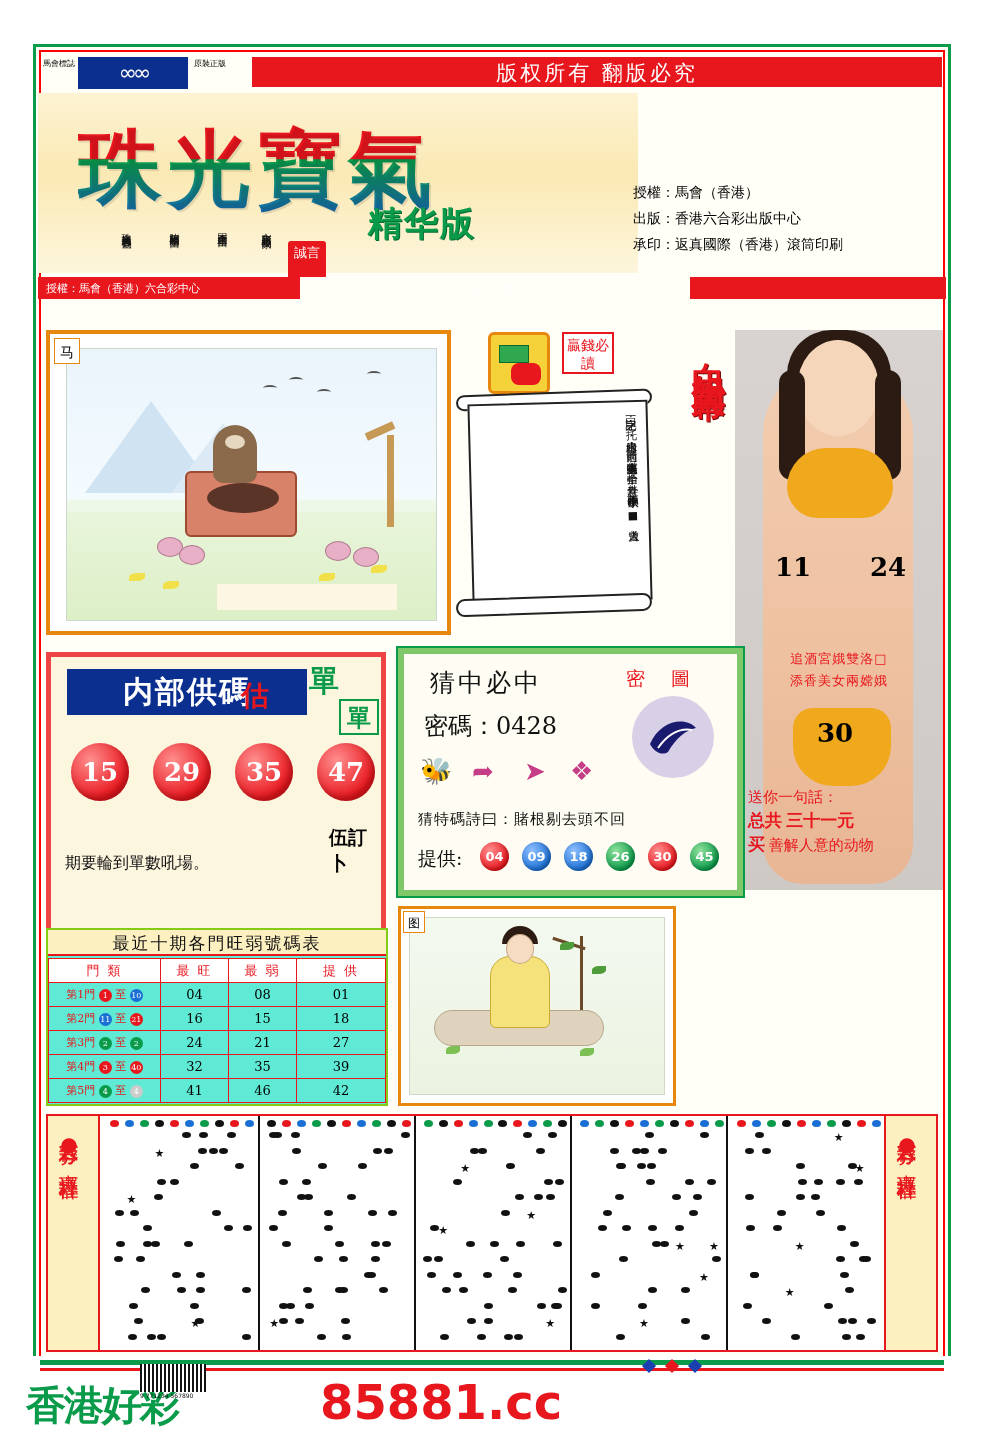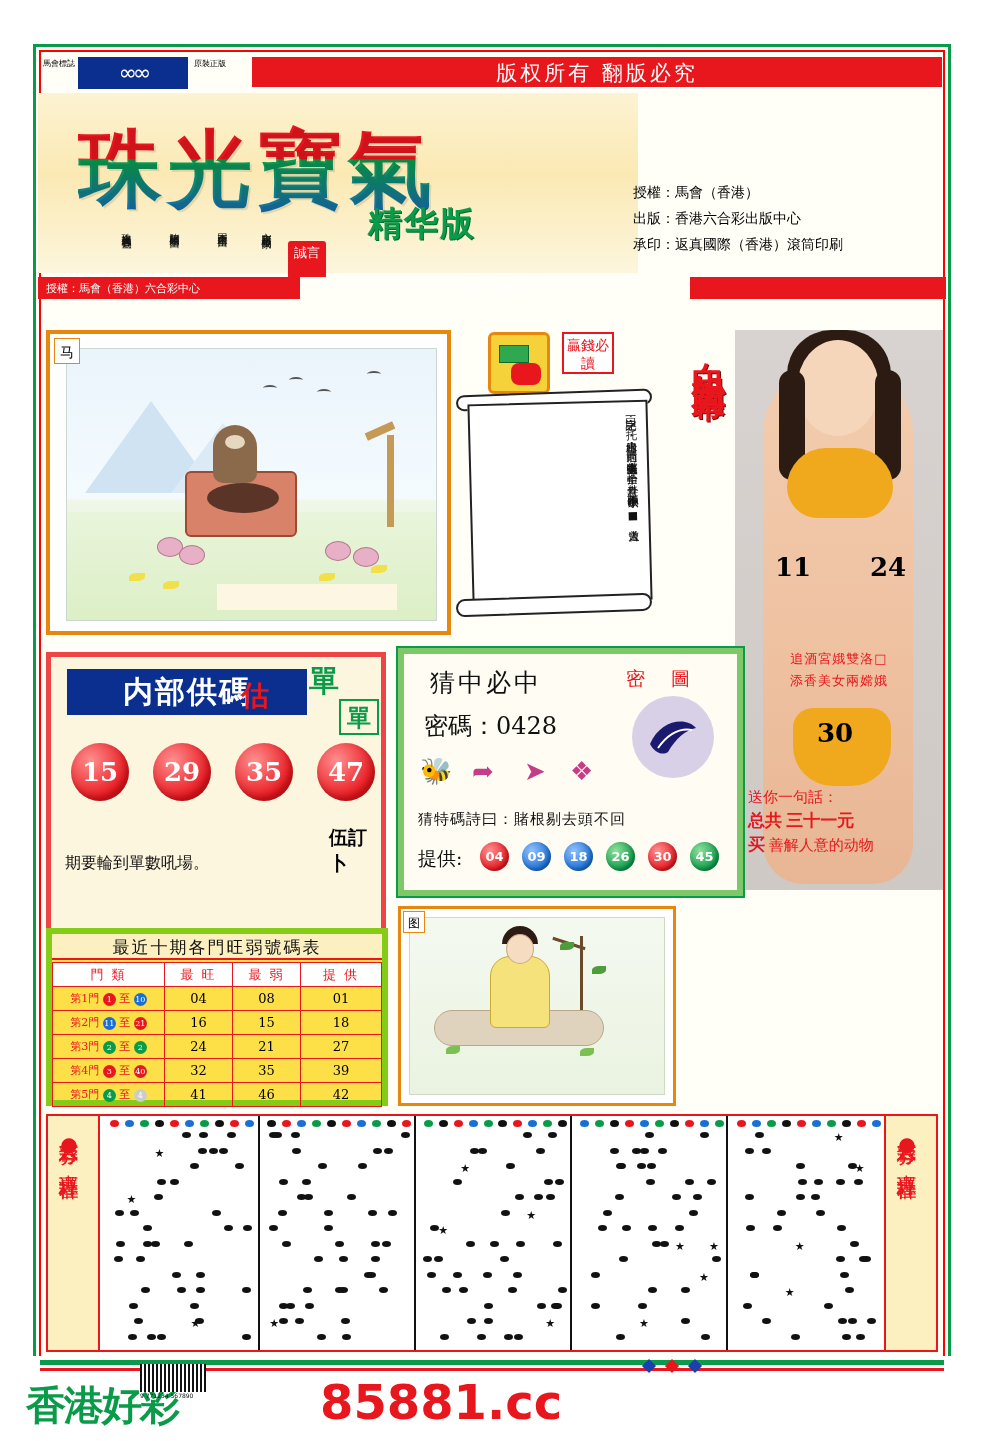--- a/index.html
+++ b/index.html
@@ -348,21 +348,21 @@
   .pball {
     position:absolute; top:0; width:29px; height:29px; border-radius:50%;
     color:#fff; font-size:13px; font-weight:bold; text-align:center; line-height:29px;
     font-family:"DejaVu Sans","Liberation Sans",sans-serif;
     box-shadow: inset -2px -2px 4px rgba(0,0,0,.28);
   }
 
   
   .stats {
     position:absolute; left:46px; top:928px; width:342px; height:178px;
-    border:6px solid #84cc16; background:#fde047;padding-left:32px;
+    border:2px solid #84cc16; background:#5eead4;padding-left:32px;
   }
   .stats-title {
     position:absolute; left:0; top:0; width:100%; height:26px;
     background:#fdf0c0; color:#111; font-size:17px; text-align:center;
     line-height:26px; letter-spacing:2px; border-bottom:2px solid #e8161d;
     font-family:"DejaVu Serif","Liberation Serif",serif;
   }
   table.st { position:absolute; left:0; top:28px; width:100%; border-collapse:collapse; }
   table.st th, table.st td {
     border:1px solid #e8161d; font-size:13px; text-align:center; height:24px;

